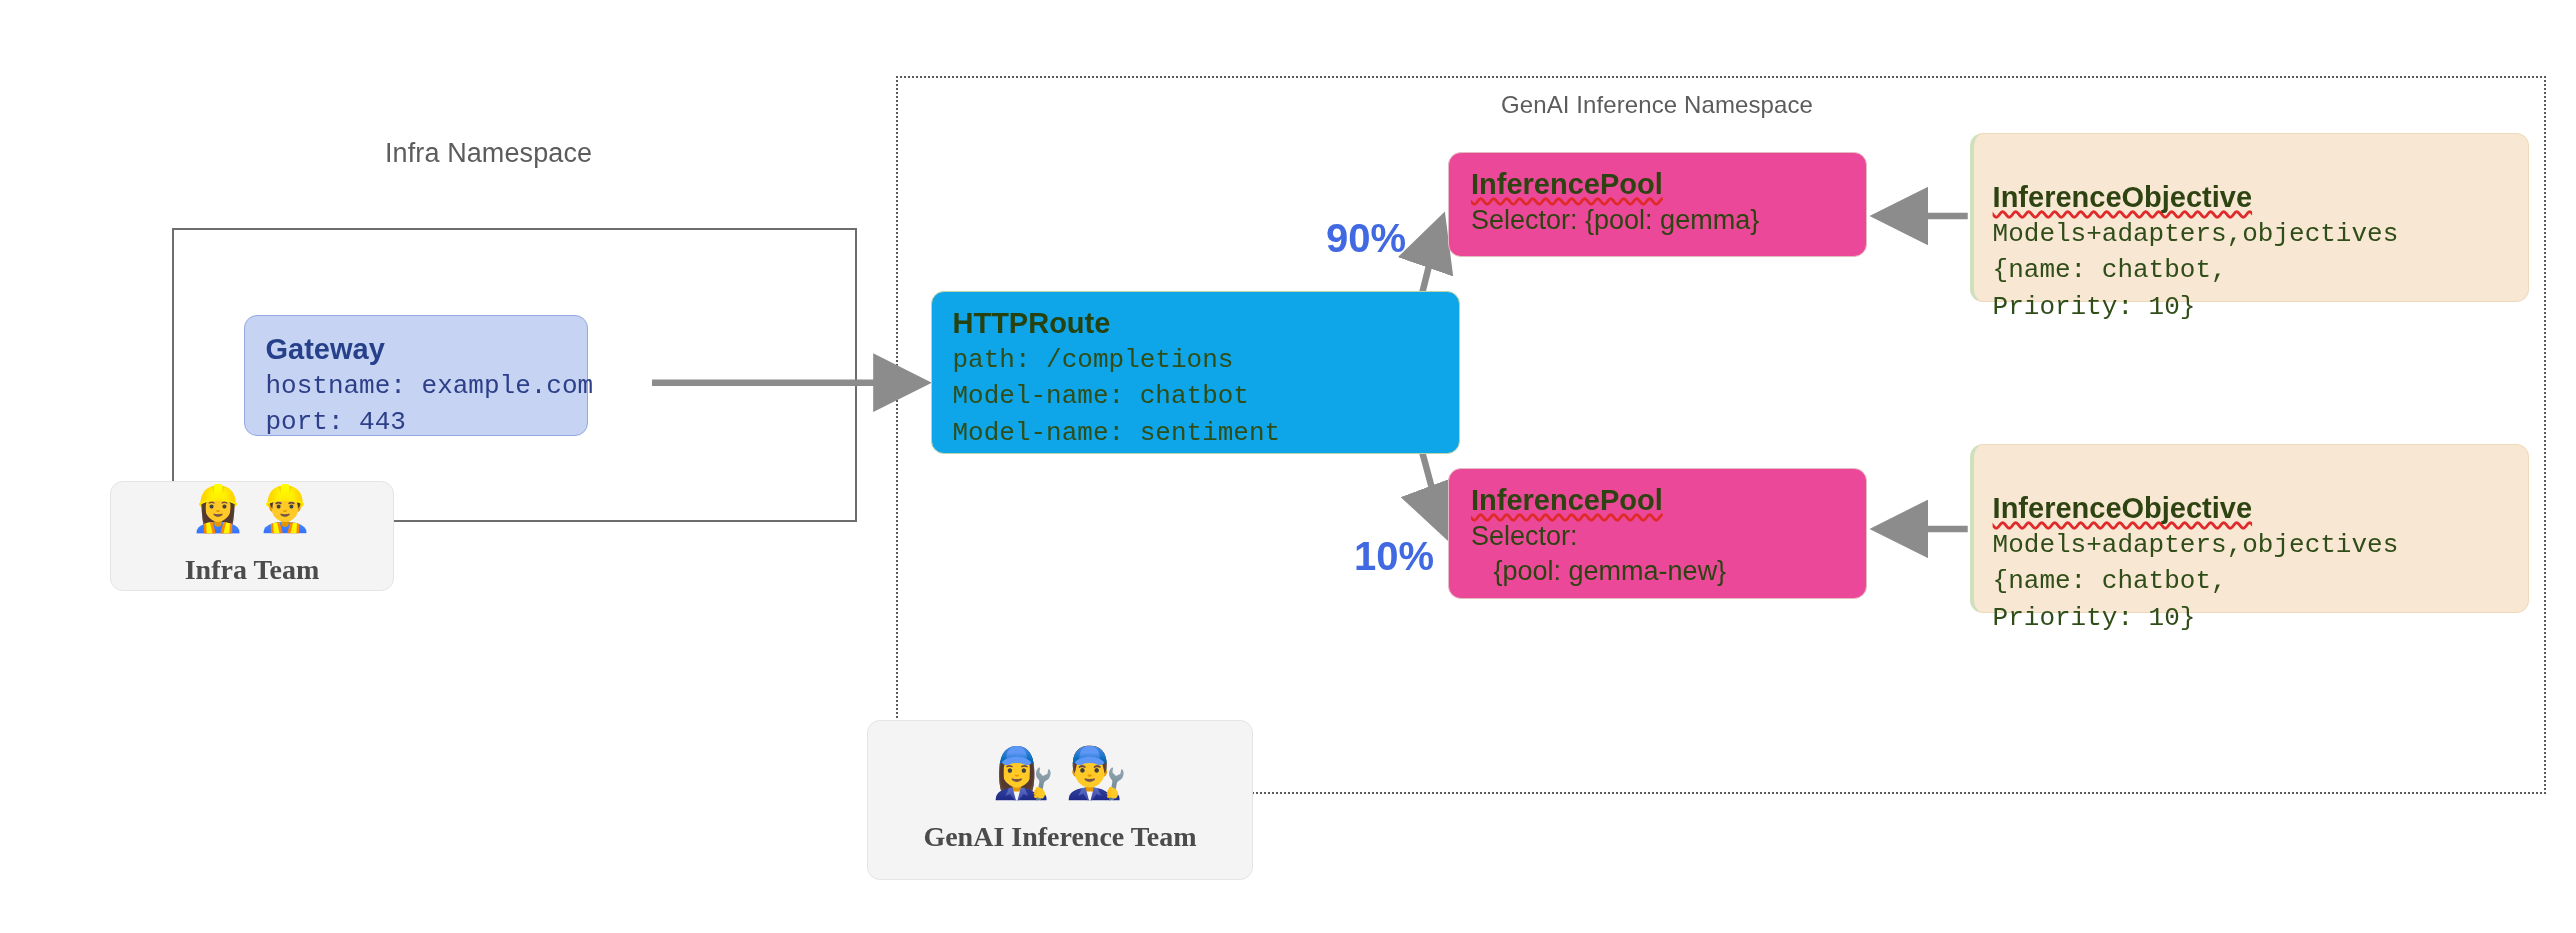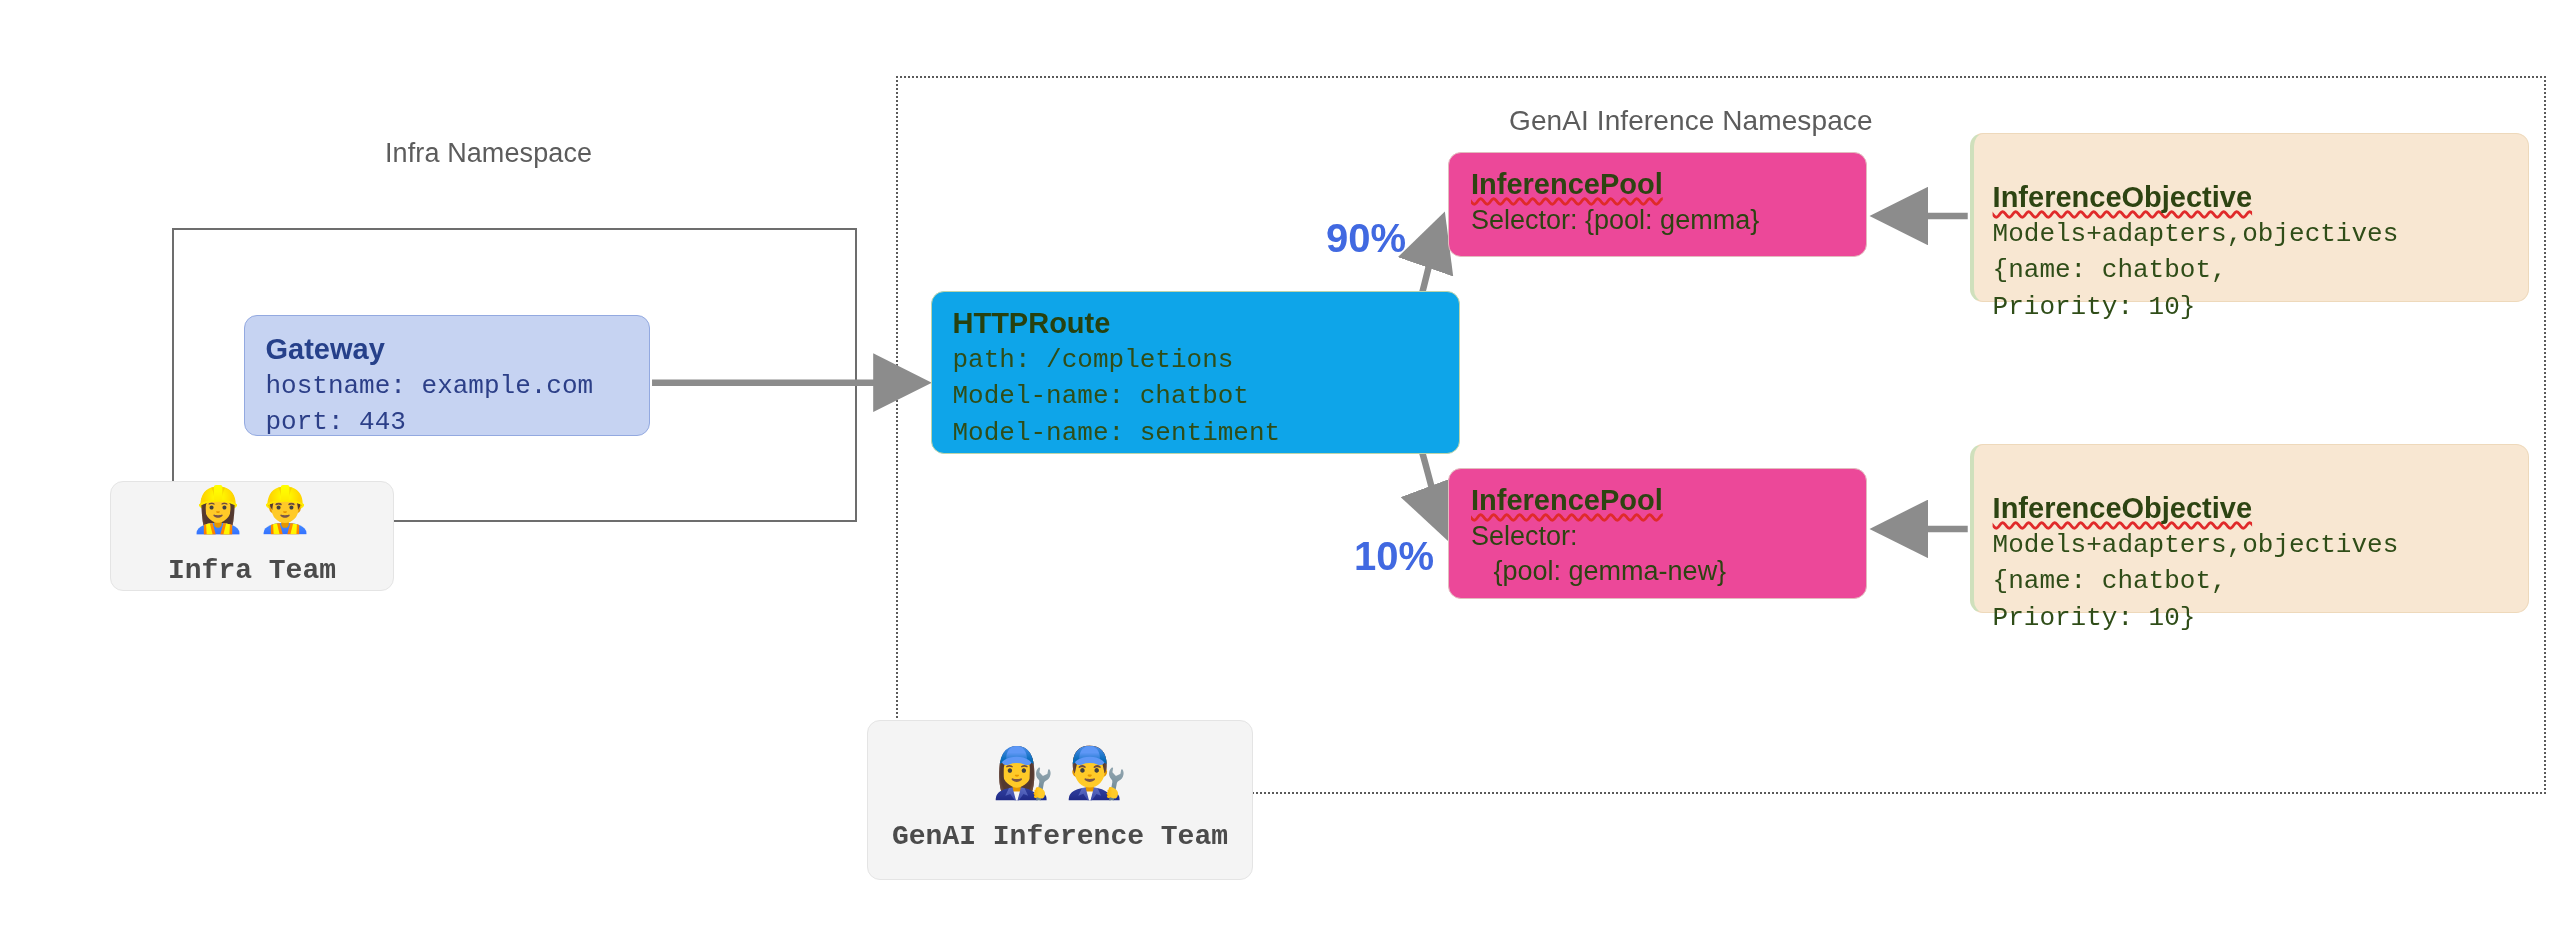--- a/index.html
+++ b/index.html
@@ -58,23 +58,22 @@
     white-space: nowrap;
     letter-spacing: 0.1px;
     z-index: 3;
   }
   #infra-ns-title {
     left: 385px;
     top: 138px;
   }
   #genai-ns-title {
     left: 1501px;
-    top: 105px;
-    font-size: 28px;
-    margin-left: 8px;
+    top: 91px;
+    font-size: 24px;
   }
 
   
   .card {
     position: absolute;
     box-sizing: border-box;
     border-radius: 13px;
     z-index: 6;
     padding: 13px 18.6px 15px 20.5px;
   }
@@ -94,21 +93,21 @@
   .misspell {
     text-decoration: underline wavy #e02a2a;
     text-decoration-skip-ink: none;
     text-underline-offset: 2.8px;
   }
 
   
   #gateway {
     left: 244px;
     top: 315px;
-    width: 406px;
+    width: 344px;
     height: 121px;
     background: #c6d3f2;
     border: 1.9px solid #93a9e0;
     padding-top: 15px;
   }
   #gateway .card-title { color: #26408a; }
   #gateway .card-line  { color: #2c3f88; }
 
   
   #httproute {
@@ -182,21 +181,21 @@
     justify-content: center;
   }
   .team-emoji {
     font-size: 45px;
     line-height: 1;
     letter-spacing: 11.2px;
     padding-left: 11.2px;
     user-select: none;
   }
   .team-label {
-    font-family: Liberation Mono, monospace;
+    font-family: Liberation Serif, serif;
     font-weight: bold;
     font-size: 28px;
     color: #4b4b4b;
     white-space: nowrap;
     margin-top: 23px;
   }
   #infra-team {
     left: 110px;
     top: 481px;
     width: 284px;

